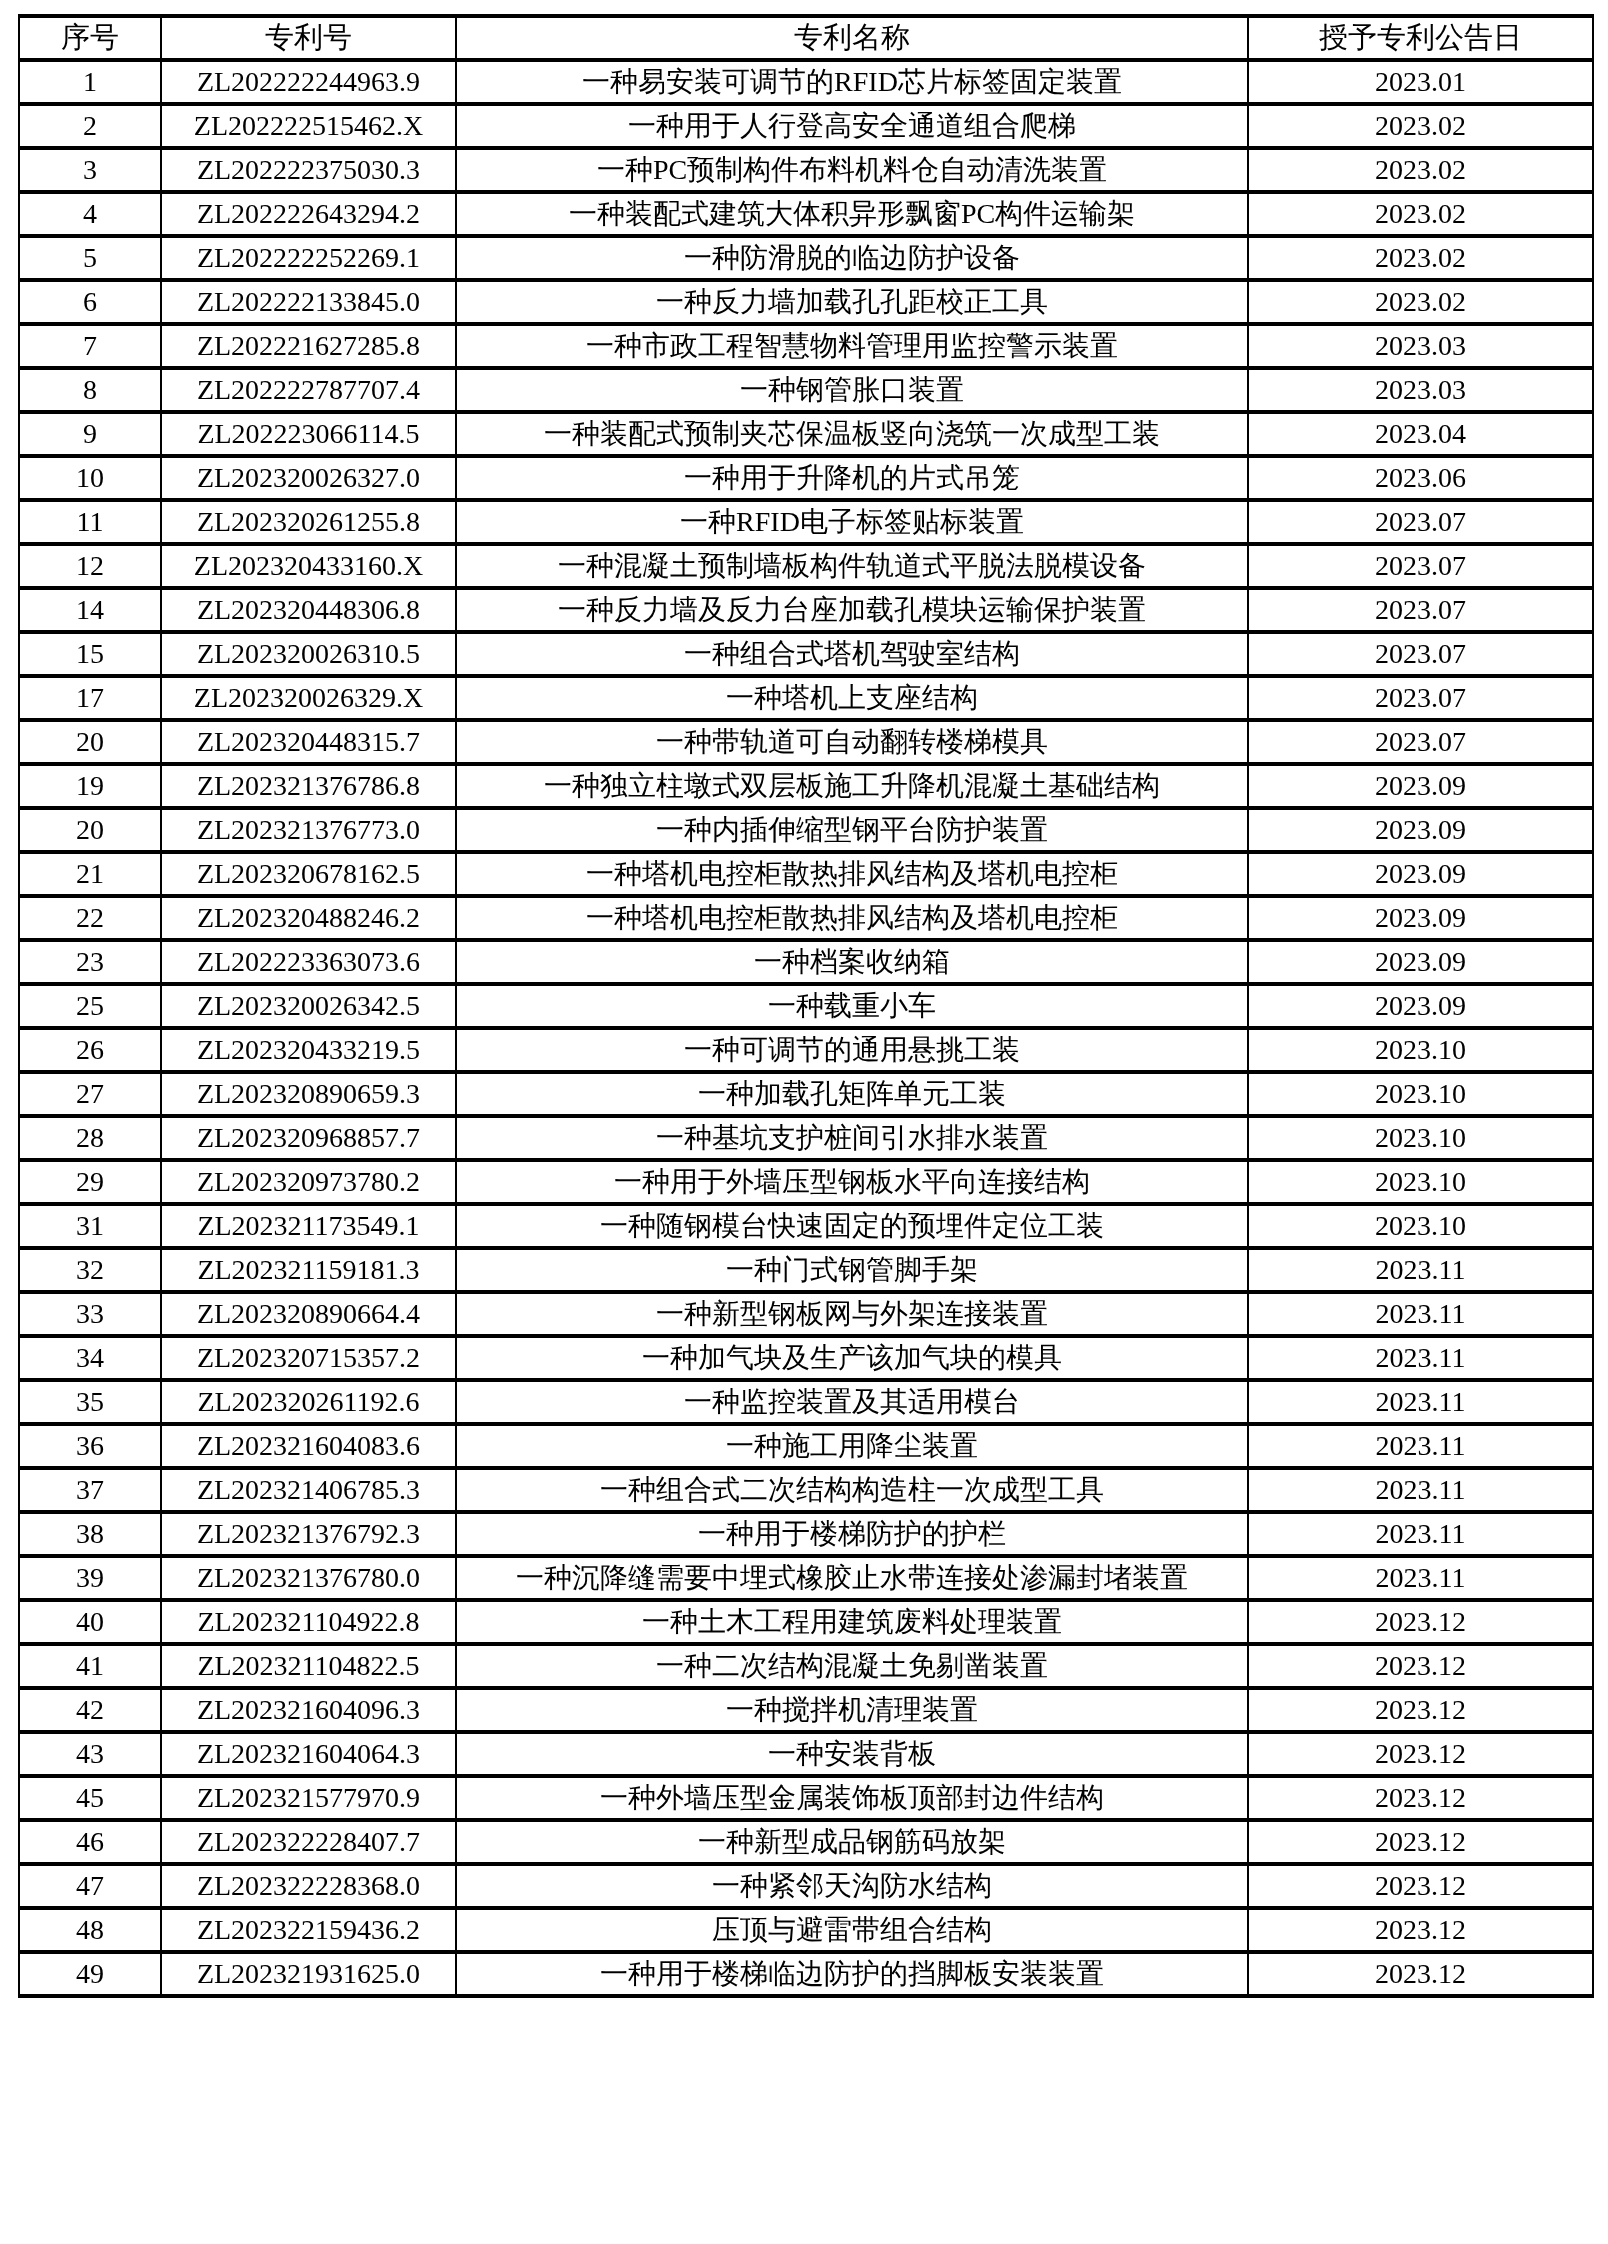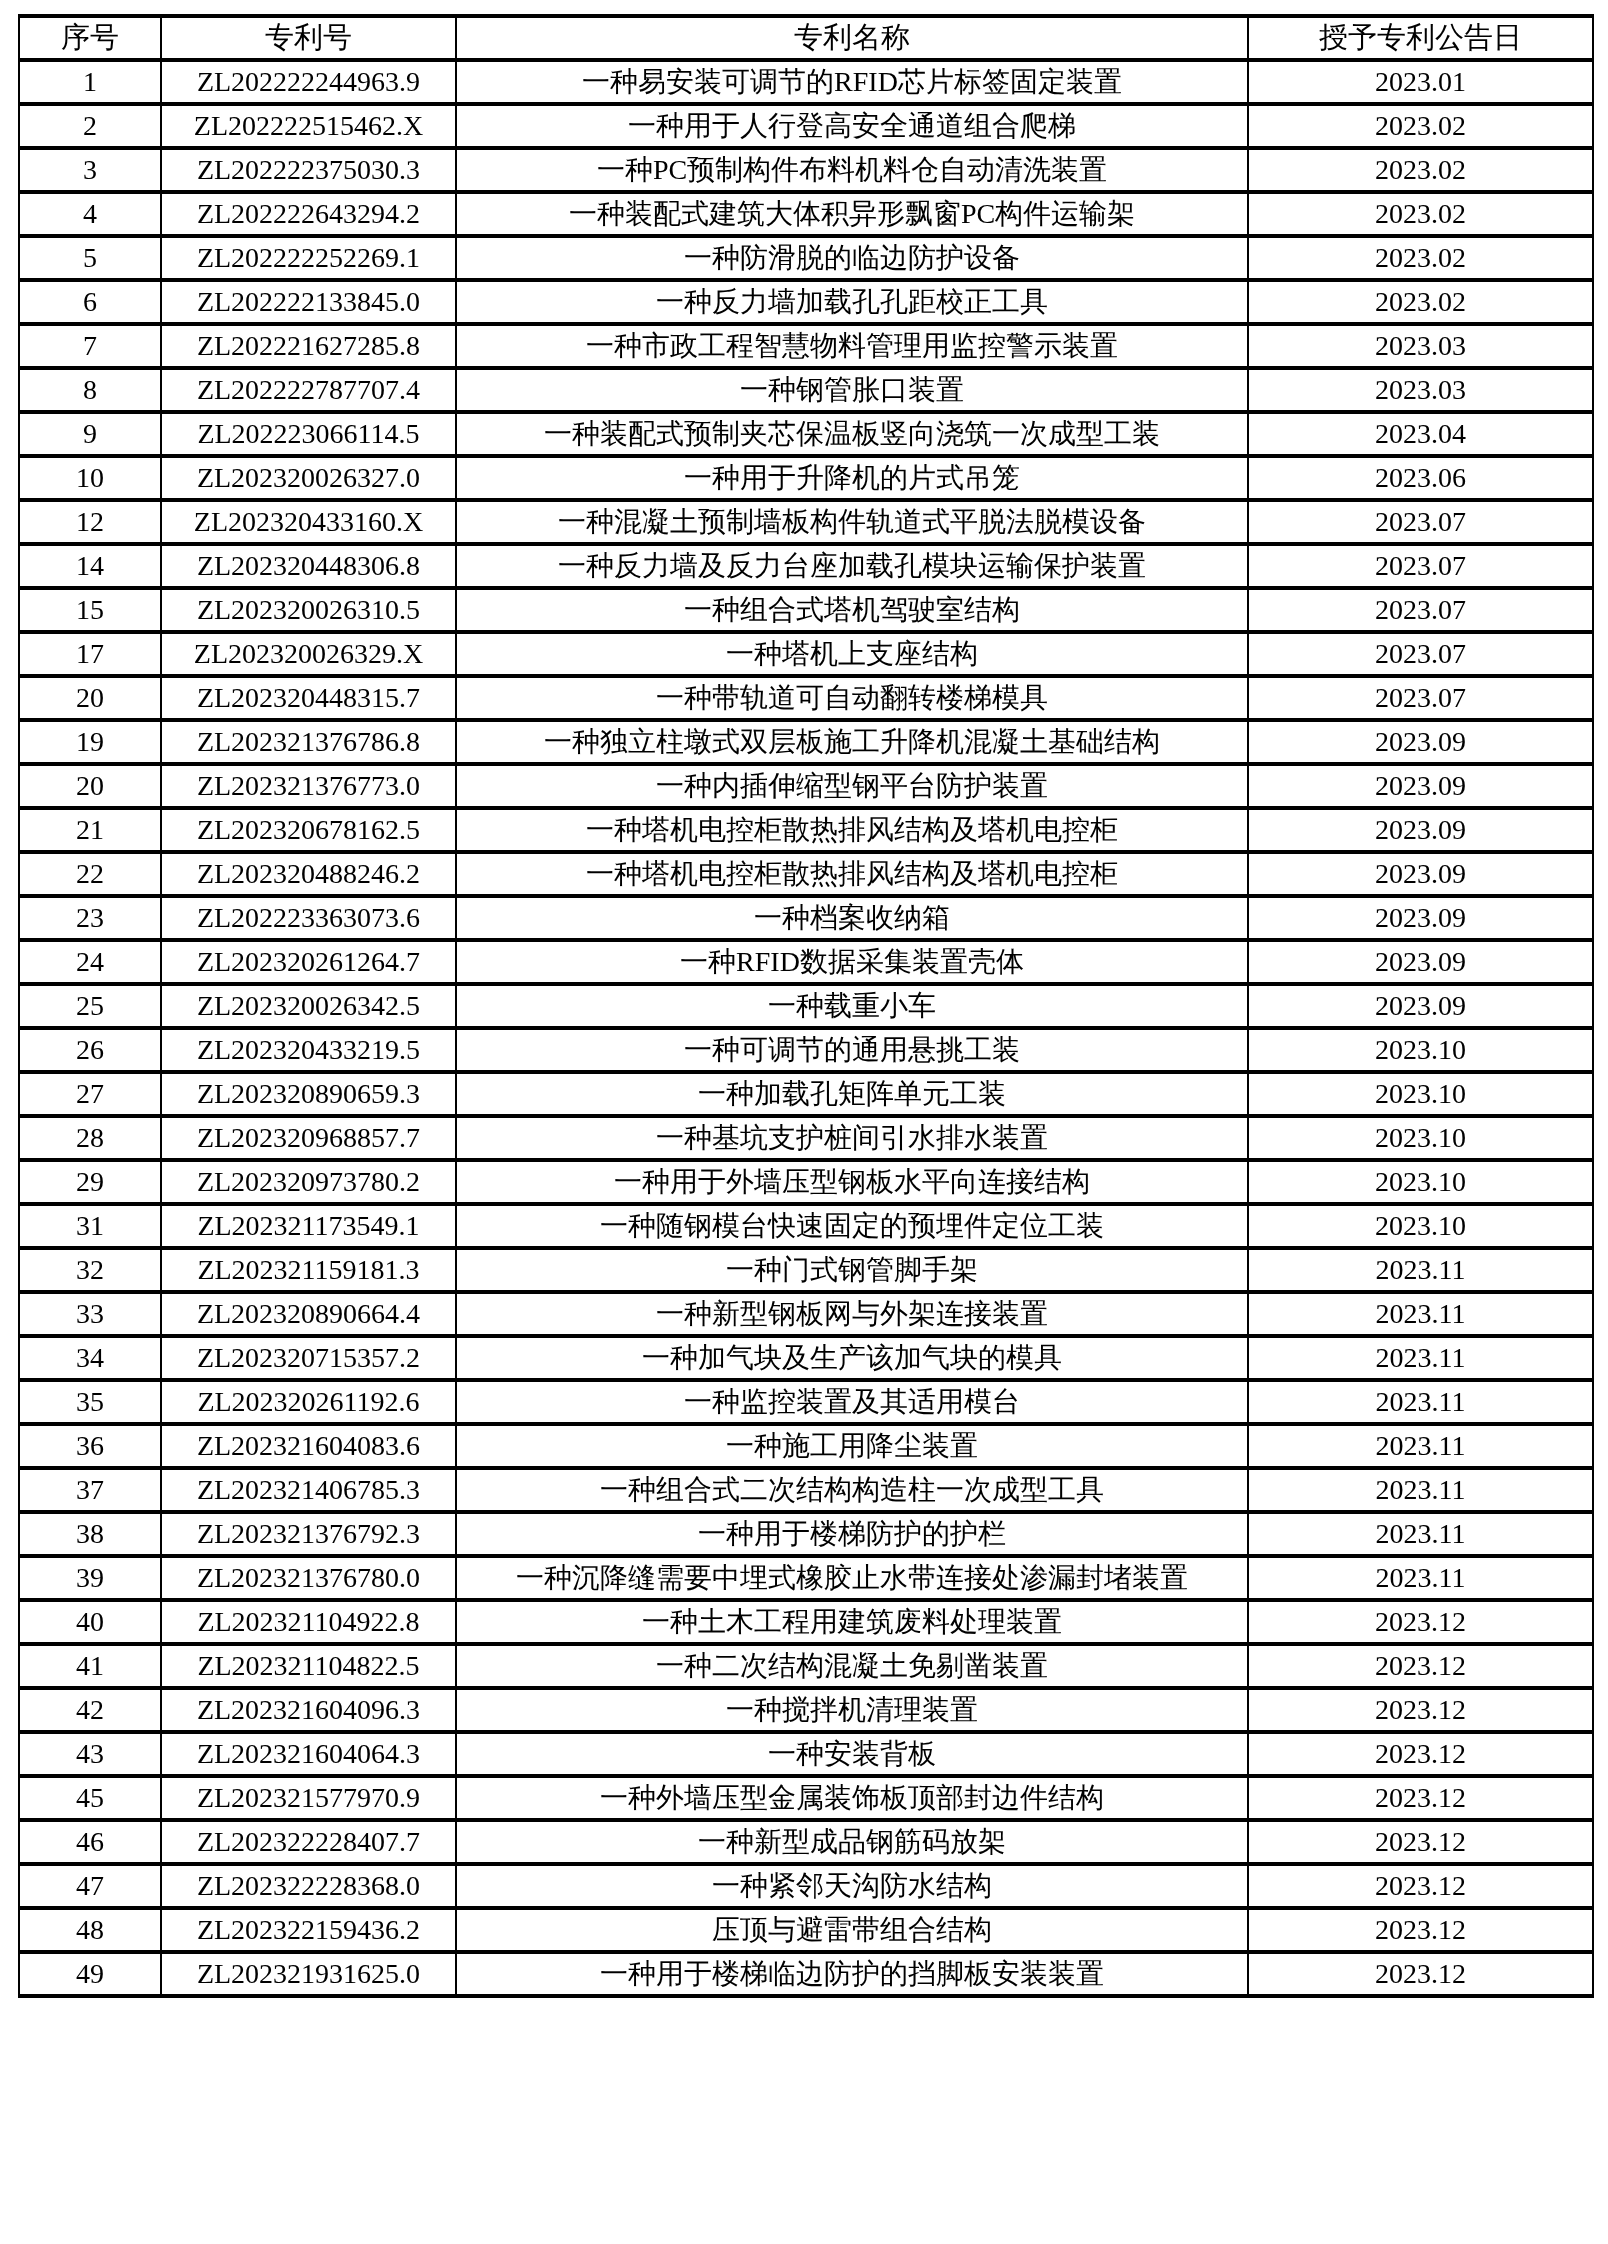--- a/index.html
+++ b/index.html
@@ -118,20 +118,26 @@
         <td>一种装配式预制夹芯保温板竖向浇筑一次成型工装</td>
         <td>2023.04</td>
       </tr>
       <tr>
         <td>10</td>
         <td>ZL202320026327.0</td>
         <td>一种用于升降机的片式吊笼</td>
         <td>2023.06</td>
       </tr>
       <tr>
+        <td>11</td>
+        <td>ZL202320261255.8</td>
+        <td>一种RFID电子标签贴标装置</td>
+        <td>2023.07</td>
+      </tr>
+      <tr>
         <td>12</td>
         <td>ZL202320433160.X</td>
         <td>一种混凝土预制墙板构件轨道式平脱法脱模设备</td>
         <td>2023.07</td>
       </tr>
       <tr>
         <td>14</td>
         <td>ZL202320448306.8</td>
         <td>一种反力墙及反力台座加载孔模块运输保护装置</td>
         <td>2023.07</td>
@@ -175,26 +181,20 @@
       <tr>
         <td>22</td>
         <td>ZL202320488246.2</td>
         <td>一种塔机电控柜散热排风结构及塔机电控柜</td>
         <td>2023.09</td>
       </tr>
       <tr>
         <td>23</td>
         <td>ZL202223363073.6</td>
         <td>一种档案收纳箱</td>
-        <td>2023.09</td>
-      </tr>
-      <tr>
-        <td>24</td>
-        <td>ZL202320261264.7</td>
-        <td>一种RFID数据采集装置壳体</td>
         <td>2023.09</td>
       </tr>
       <tr>
         <td>25</td>
         <td>ZL202320026342.5</td>
         <td>一种载重小车</td>
         <td>2023.09</td>
       </tr>
       <tr>
         <td>26</td>

